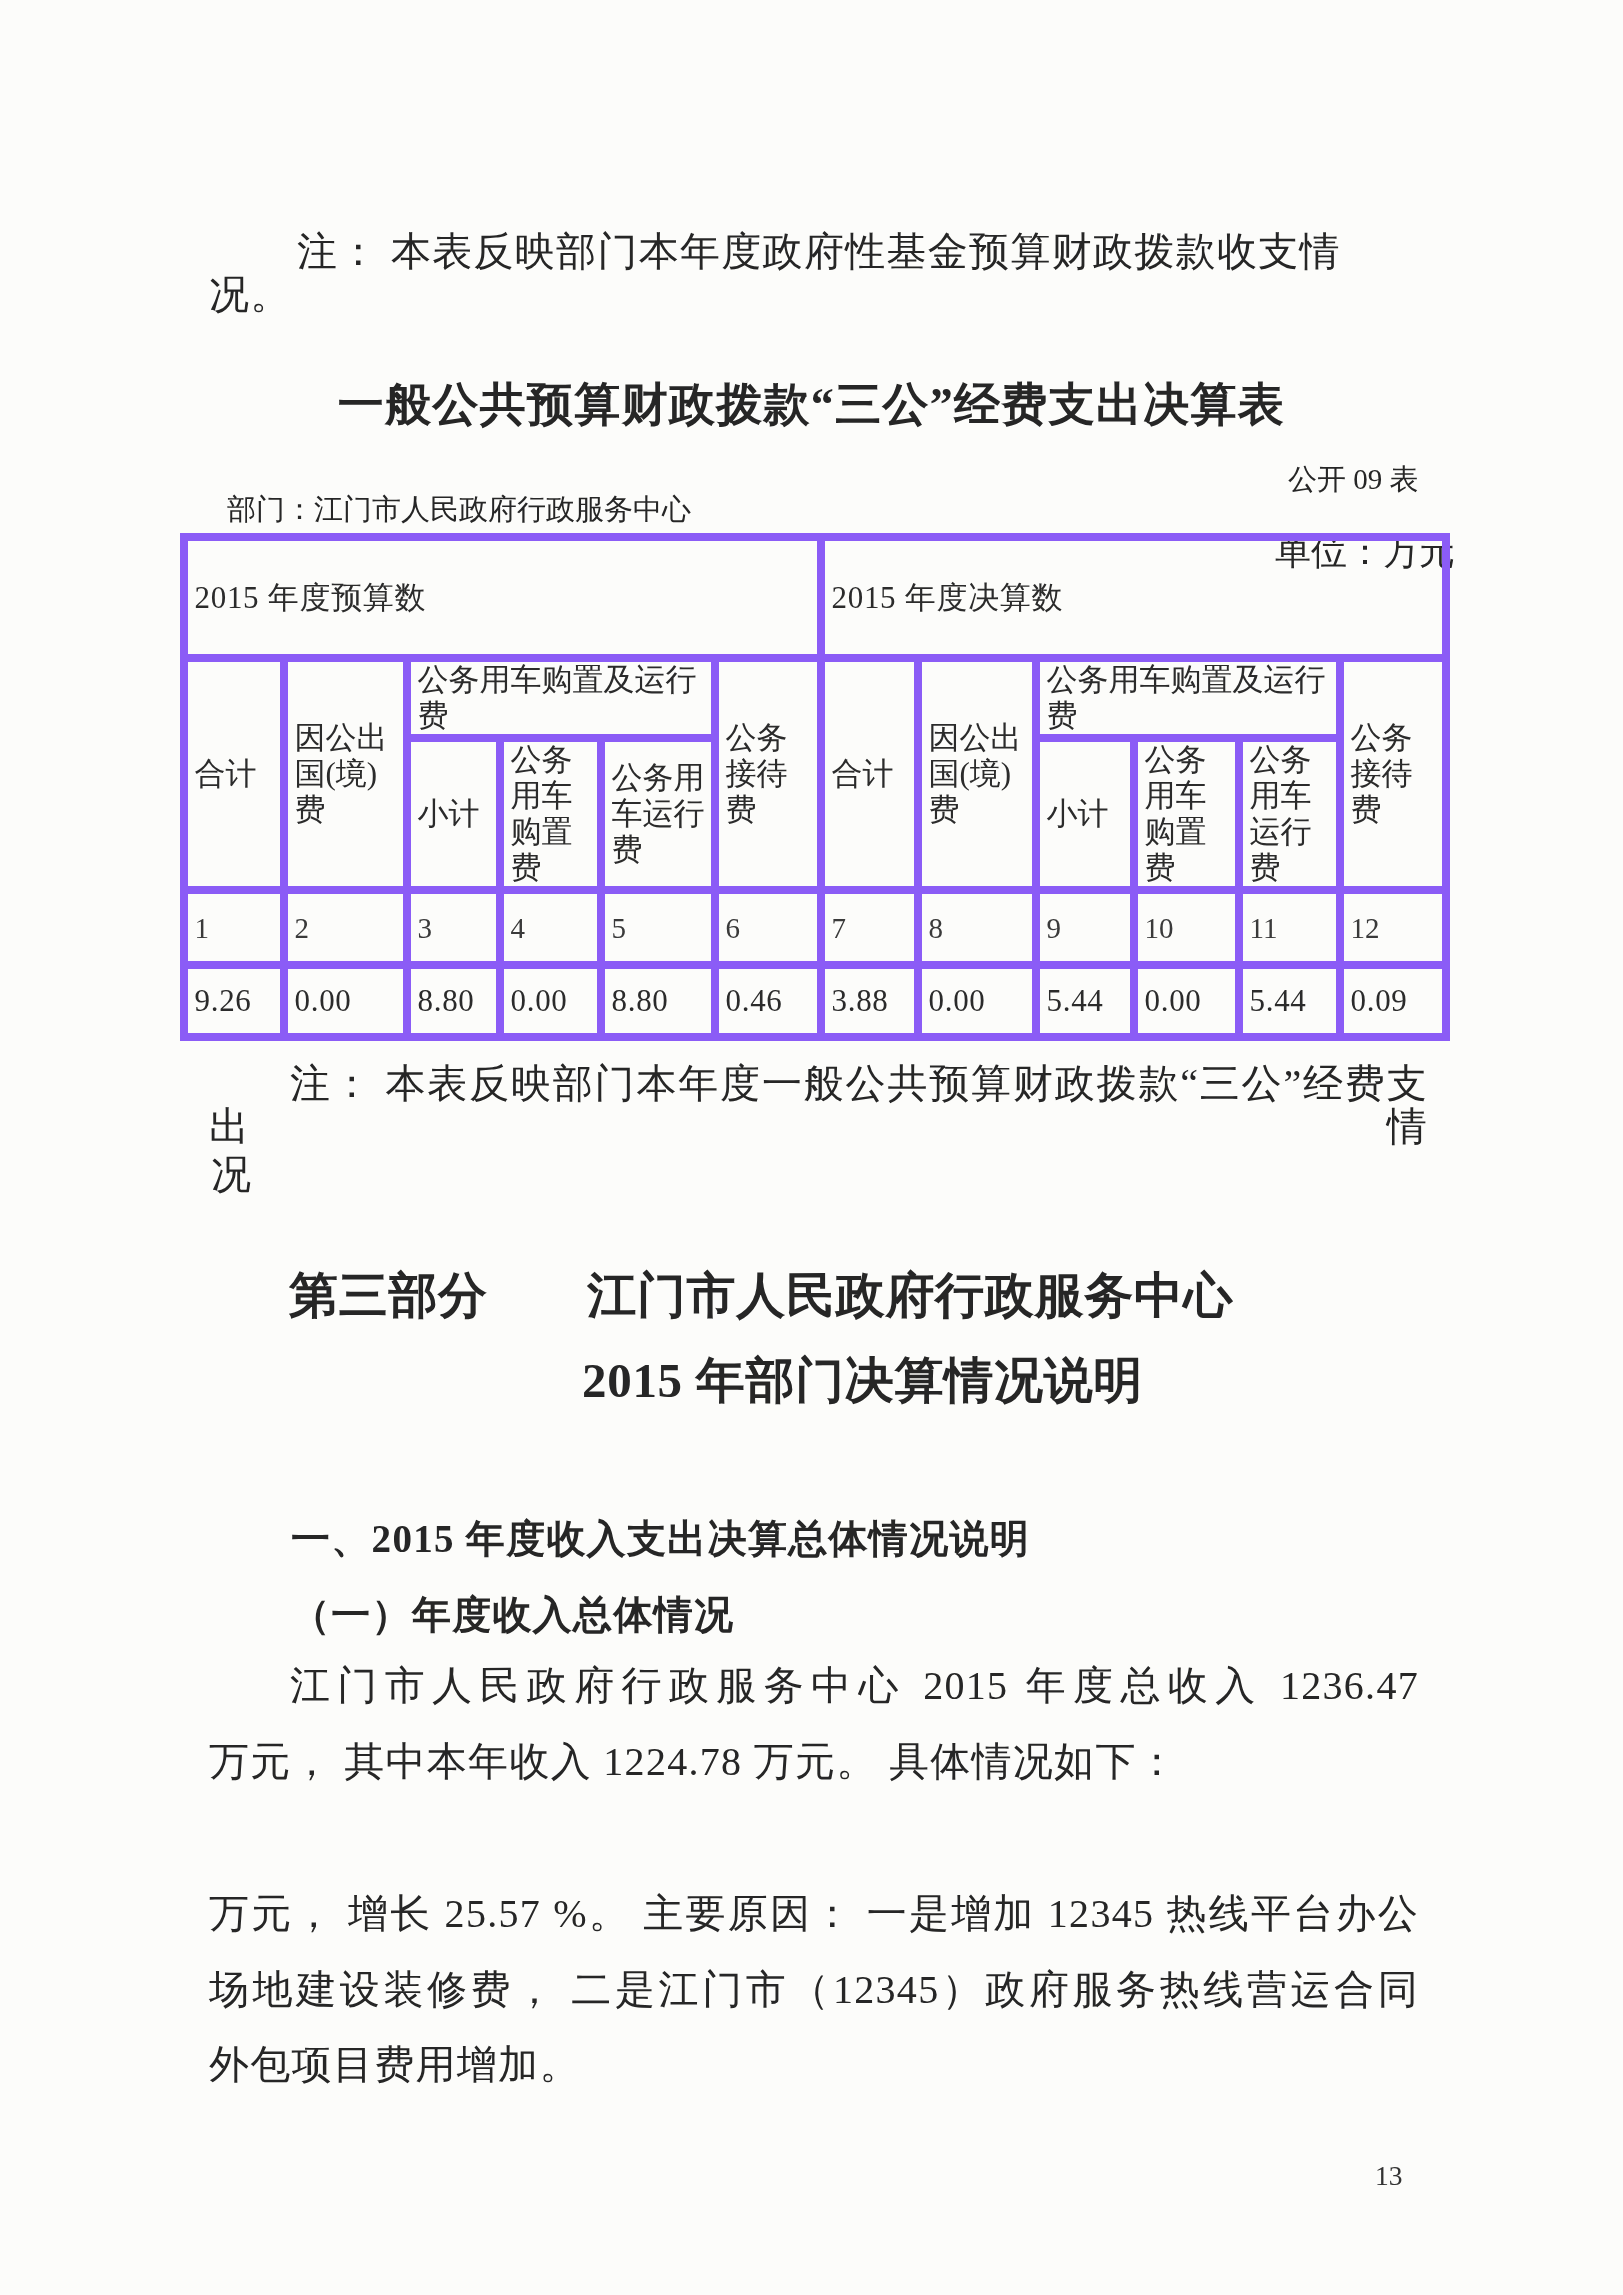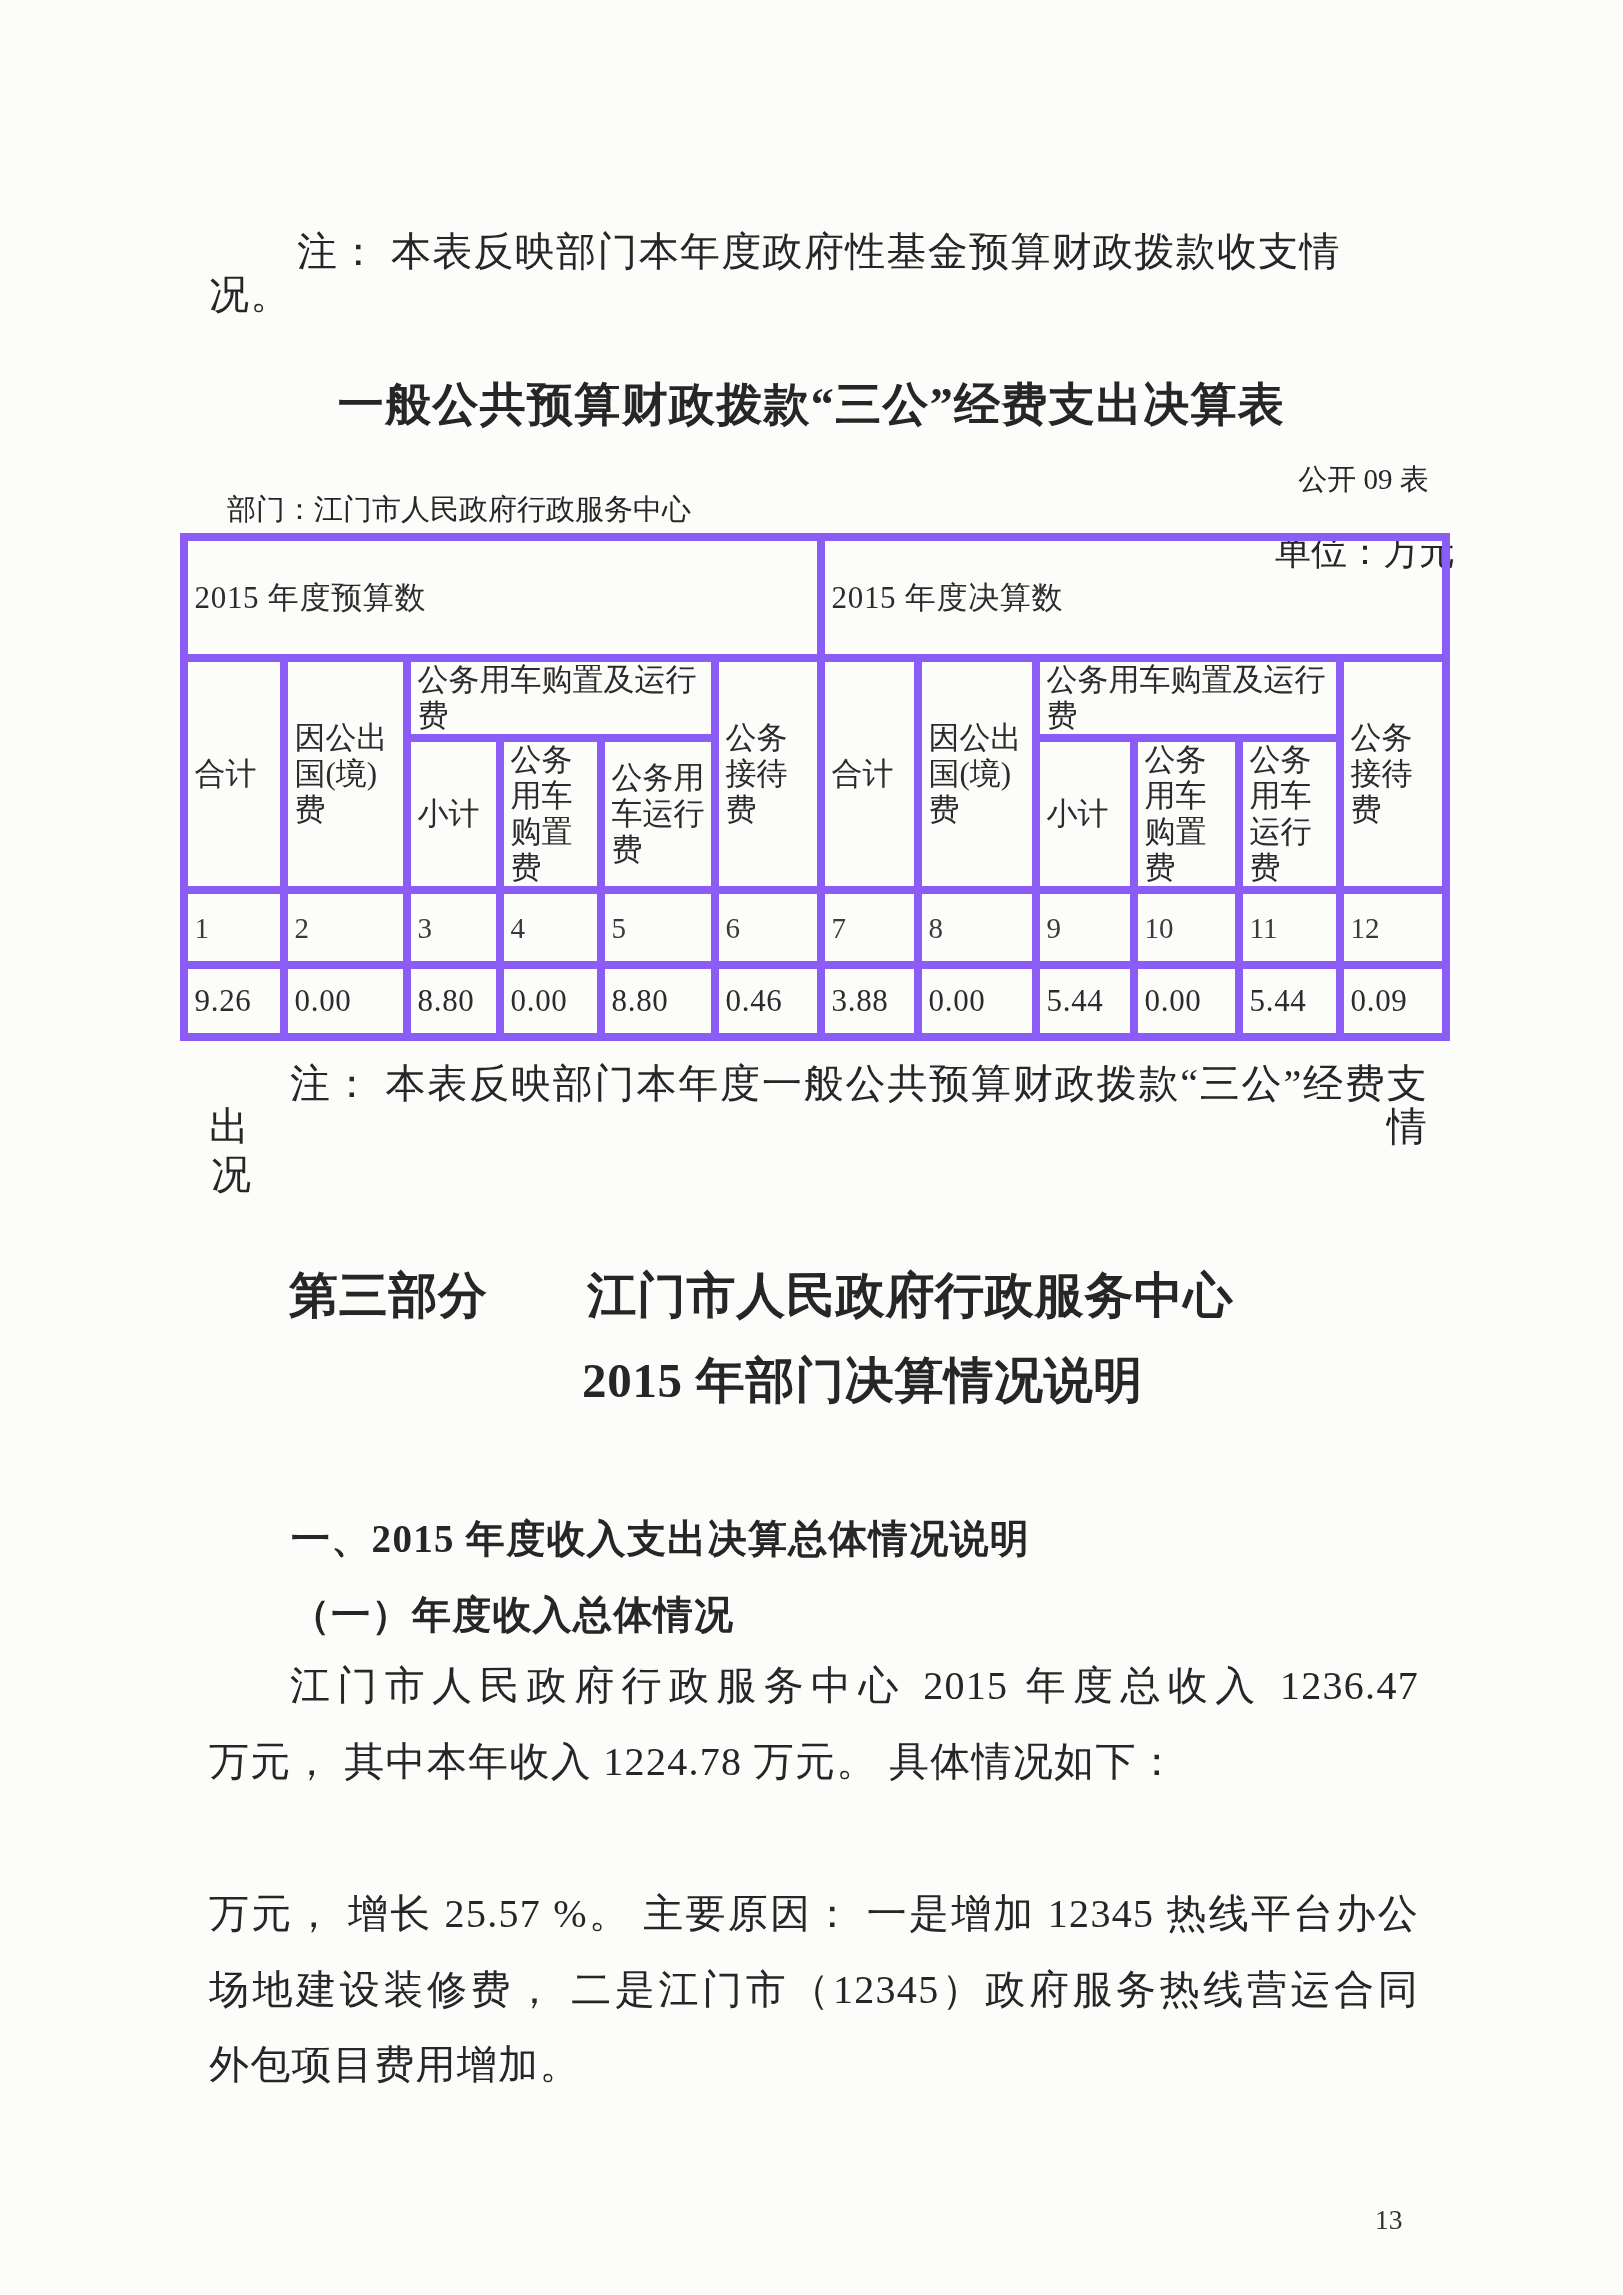--- a/index.html
+++ b/index.html
@@ -49,21 +49,21 @@
 </style>
 </head>
 <body>
 
 <div class="page">
 
   <div class="wrapline body-line" style="left:209px;top:230px;width:1210px;text-indent:88px;">注： 本表反映部门本年度政府性基金预算财政拨款收支情况。</div>
 
   <div class="t bold" style="left:0;top:374px;width:1623px;text-align:center;font-size:46px;letter-spacing:1.3px;">一般公共预算财政拨款“三公”经费支出决算表</div>
 
-  <div class="t" style="left:1288px;top:460px;width:151px;font-size:29px;text-align:center;">公开 09 表</div>
+  <div class="t" style="left:1288px;top:460px;width:151px;font-size:29px;text-align:left;">公开 09 表</div>
   <div class="t" style="left:227px;top:490px;font-size:29px;">部门：江门市人民政府行政服务中心</div>
   <div class="t" style="left:1275px;top:528px;width:151px;font-size:36px;text-align:right;">单位：万元</div>
 
   <table class="sangong">
     <colgroup>
       <col style="width:100px">
         <col style="width:123px">
         <col style="width:93px">
       <col style="width:101px">
         <col style="width:114px">
@@ -138,16 +138,16 @@
   <div class="t bold" style="left:291px;top:1512px;font-size:39px;letter-spacing:1.3px;">一、2015 年度收入支出决算总体情况说明</div>
   <div class="t bold" style="left:291px;top:1588px;font-size:39px;letter-spacing:1.3px;">（一）年度收入总体情况</div>
 
   <div class="wrapline body-line just" style="left:209px;top:1664px;width:1210px;text-indent:81px;">江门市人民政府行政服务中心 2015 年度总收入 1236.47</div>
   <div class="t body-line" style="left:209px;top:1740px;">万元， 其中本年收入 1224.78 万元。 具体情况如下：</div>
 
   <div class="wrapline body-line just" style="left:209px;top:1892px;width:1210px;">万元， 增长 25.57 %。 主要原因： 一是增加 12345 热线平台办公</div>
   <div class="wrapline body-line just" style="left:209px;top:1968px;width:1210px;">场地建设装修费， 二是江门市（12345）政府服务热线营运合同</div>
   <div class="t body-line" style="left:209px;top:2043px;">外包项目费用增加。</div>
 
-  <div class="t" style="left:1375px;top:2160px;font-size:27.5px;color:#333;margin-top:44px;">13</div>
+  <div class="t" style="left:1375px;top:2160px;font-size:27.5px;color:#333;">13</div>
 
 </div>
 
 
 </body></html>

